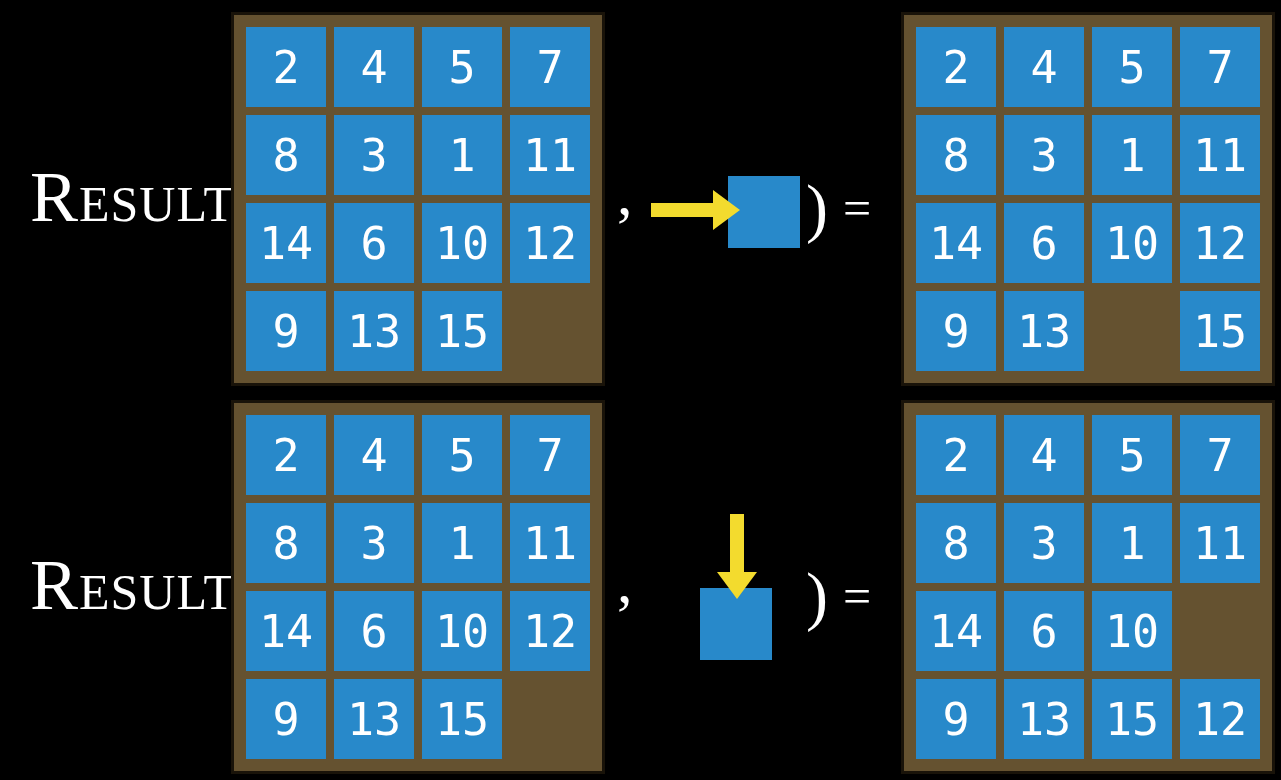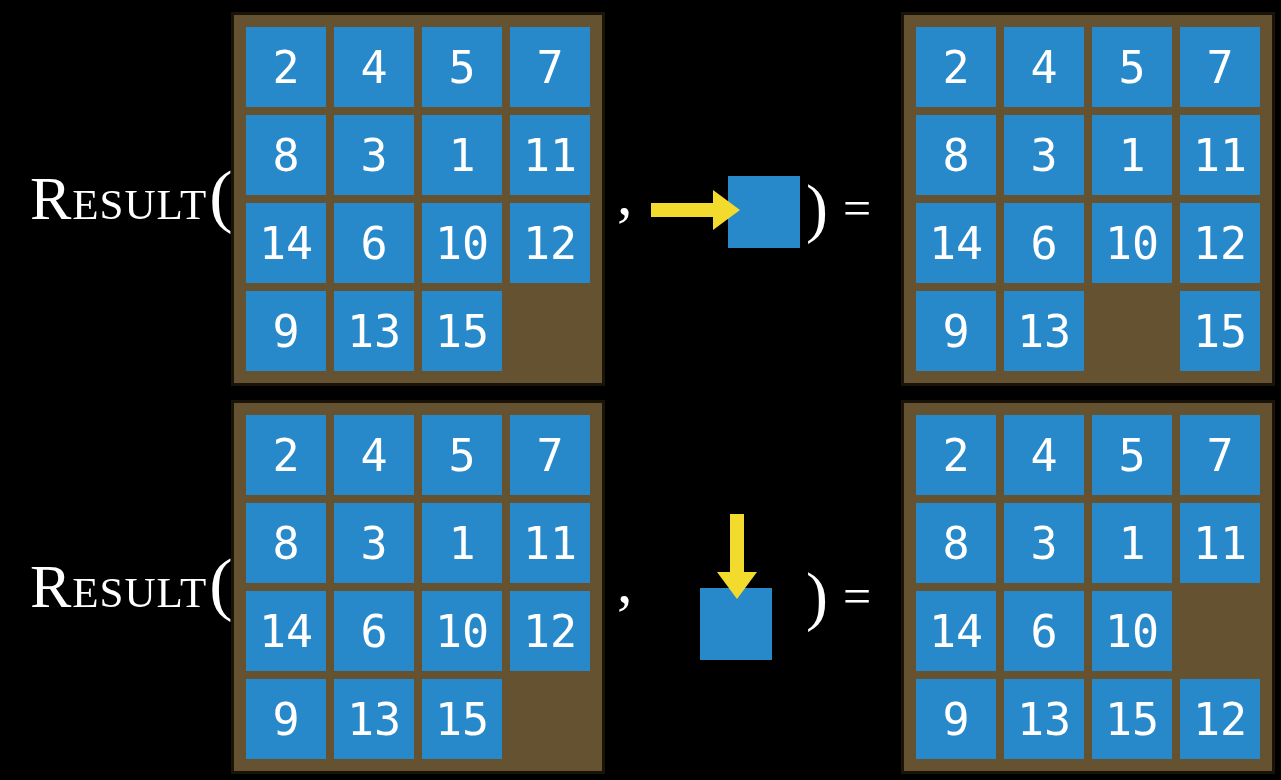--- a/index.html
+++ b/index.html
@@ -21,21 +21,21 @@
     font-family:"Liberation Serif", serif;
   }
   .result-label {
     position:absolute;
     display:flex;
     align-items:baseline;
     color:var(--label-text);
     white-space:nowrap;
   }
   .fn {
-    font-size:62px;
+    font-size:72px;
     font-variant:small-caps;
     letter-spacing:1px;
   }
   .open-paren { font-size:70px; margin-left:2px; }
   .comma {
     position:absolute;
     color:var(--label-text);
     font-size:62px;
     line-height:1;
   }

